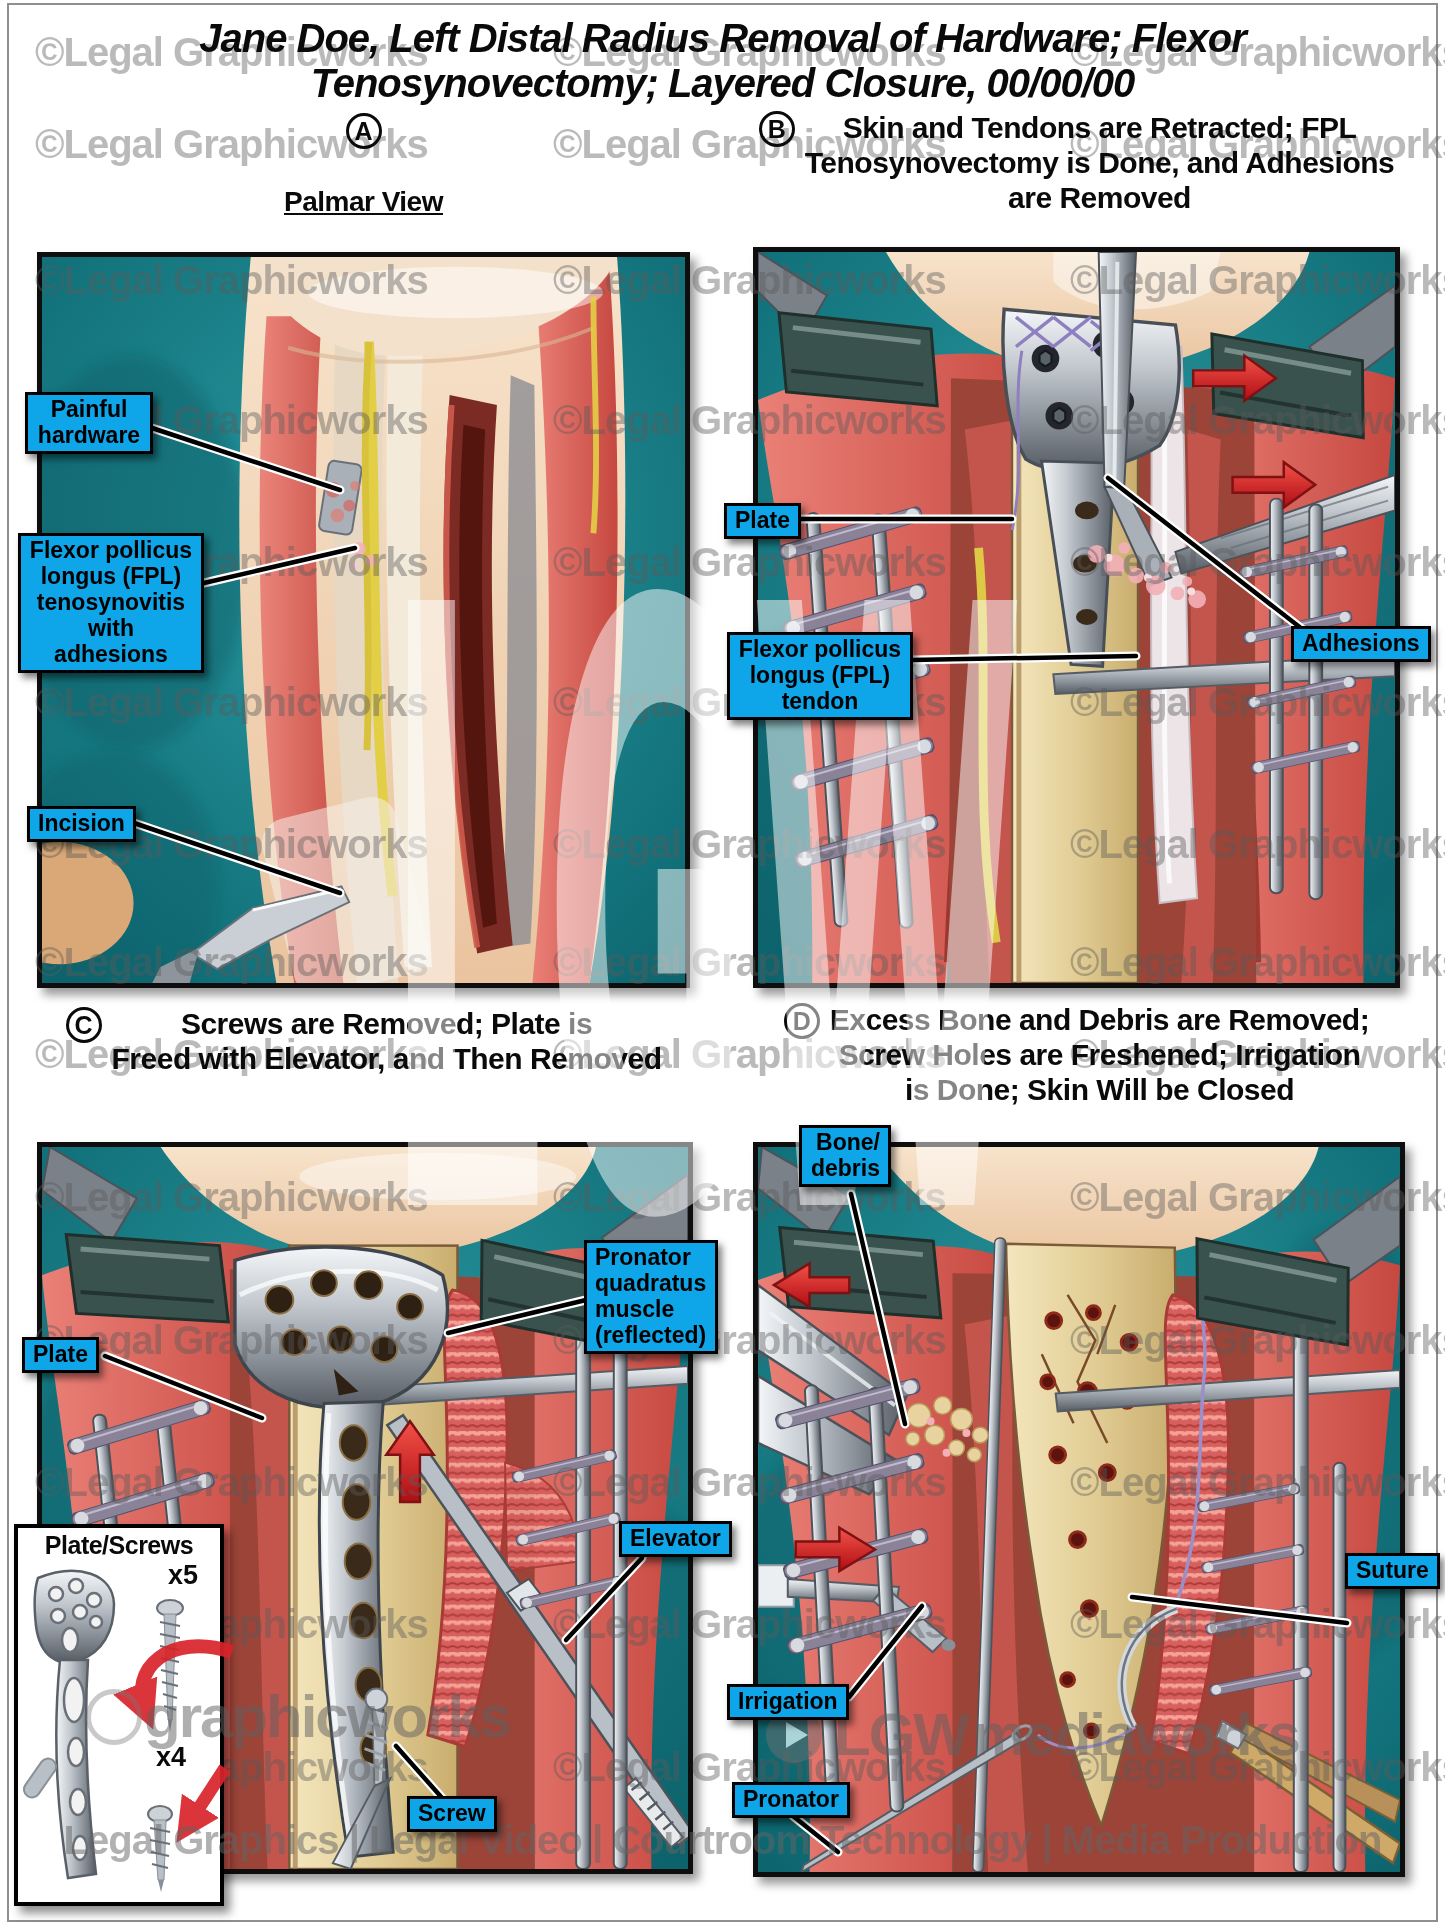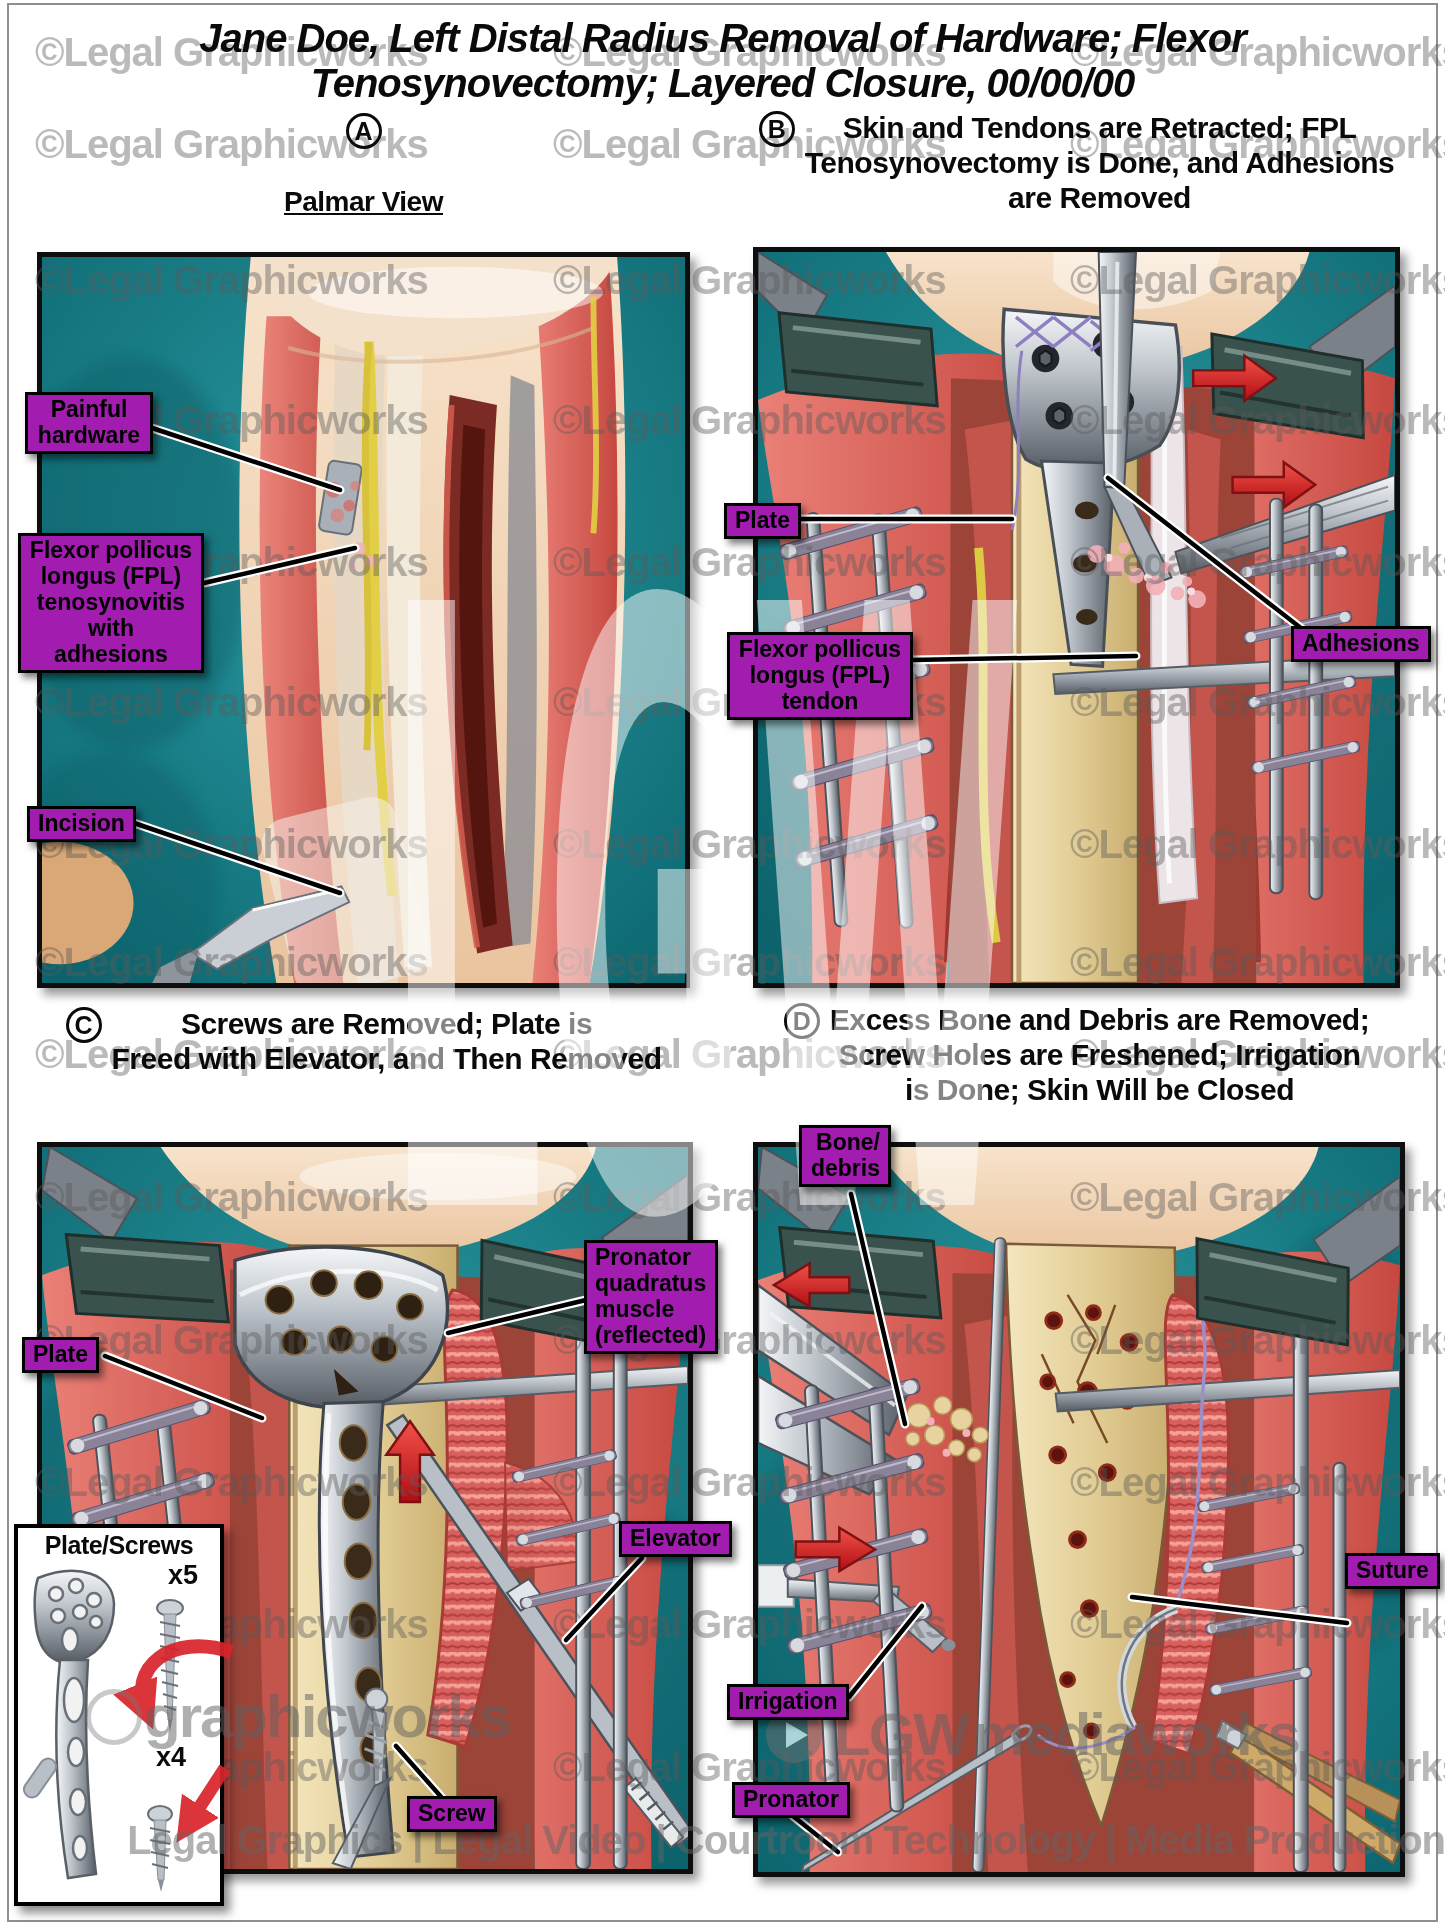--- a/index.html
+++ b/index.html
@@ -12,29 +12,29 @@
   
   .main-title{position:absolute;left:0;top:16px;width:100%;text-align:center;font-size:40px;line-height:45px;font-weight:bold;letter-spacing:-1px;z-index:3;font-style:italic;}
   .hdr{position:absolute;z-index:3;display:flex;justify-content:center;align-items:flex-start;gap:10px;font-weight:bold;}
   .hdr .circ{flex:0 0 auto;width:36px;height:36px;border:3px solid #0a0a0a;border-radius:50%;display:flex;align-items:center;justify-content:center;font-size:25px;box-sizing:border-box;margin-top:1px;}
   .hdr .txt{font-size:30px;line-height:35px;text-align:center;letter-spacing:-0.5px;}
   .subhdr{position:absolute;z-index:3;text-align:center;font-size:28px;font-weight:bold;text-decoration:underline;letter-spacing:-0.5px;}
   
   .panel-img{position:absolute;border:5px solid #0e0e0e;box-shadow:6px 7px 9px rgba(0,0,0,.4);box-sizing:border-box;z-index:1;background:#15858e;}
   svg.art{display:block;width:100%;height:100%;}
   
-  .callout{position:absolute;z-index:6;background:#a21caf;border:3px solid #000;box-shadow:4px 5px 7px rgba(0,0,0,.5);
+  .callout{position:absolute;z-index:6;background:#0ea5e9;border:3px solid #000;box-shadow:4px 5px 7px rgba(0,0,0,.5);
     padding:1px 8px 3px;font-size:23px;font-weight:bold;line-height:26px;white-space:pre-line;color:#000;box-sizing:border-box;}
   .ta-r{text-align:center;} .ta-c{text-align:center;} .ta-l{text-align:left;}
   
   #wm-layer{position:absolute;inset:0;z-index:2;pointer-events:none;}
   .wm-tile{position:absolute;font-size:40px;font-weight:bold;color:rgba(90,90,90,0.42);white-space:nowrap;letter-spacing:-1px;}
   #big-lgw{position:absolute;inset:0;z-index:4;pointer-events:none;}
   #overlay-lines{position:absolute;inset:0;z-index:5;pointer-events:none;}
-  .footer-wm{position:absolute;top:1818px;left:0;width:100%;text-align:right;font-size:40px;font-weight:bold;color:rgba(100,100,100,.5);z-index:5;letter-spacing:-1px;pointer-events:none;}
+  .footer-wm{position:absolute;top:1818px;left:0;width:100%;text-align:center;font-size:40px;font-weight:bold;color:rgba(100,100,100,.5);z-index:5;letter-spacing:-1px;pointer-events:none;}
   .logo-row{position:absolute;z-index:5;display:flex;align-items:center;gap:12px;pointer-events:none;font-weight:bold;}
   .logo-circle{width:56px;height:56px;border:5px solid rgba(120,120,120,.4);border-radius:50%;box-sizing:border-box;}
   .logo-play{width:56px;height:56px;border-radius:50%;background:rgba(110,110,110,.5);display:flex;align-items:center;justify-content:center;}
   .logo-play .tri{width:0;height:0;border-top:13px solid transparent;border-bottom:13px solid transparent;border-left:22px solid rgba(190,230,235,.85);margin-left:6px;}
   .logo-bold-red{font-size:60px;color:rgba(190,30,40,.38);letter-spacing:-2px;}
   .logo-gray{font-size:60px;color:rgba(95,95,95,.5);letter-spacing:-2px;}
   
   .inset{position:absolute;left:14px;top:1524px;width:210px;height:382px;background:#fff;border:4px solid #000;
     box-shadow:6px 7px 9px rgba(0,0,0,.45);z-index:4;box-sizing:border-box;}
   .inset-title{text-align:center;font-size:25px;font-weight:bold;margin-top:3px;letter-spacing:-0.5px;}

